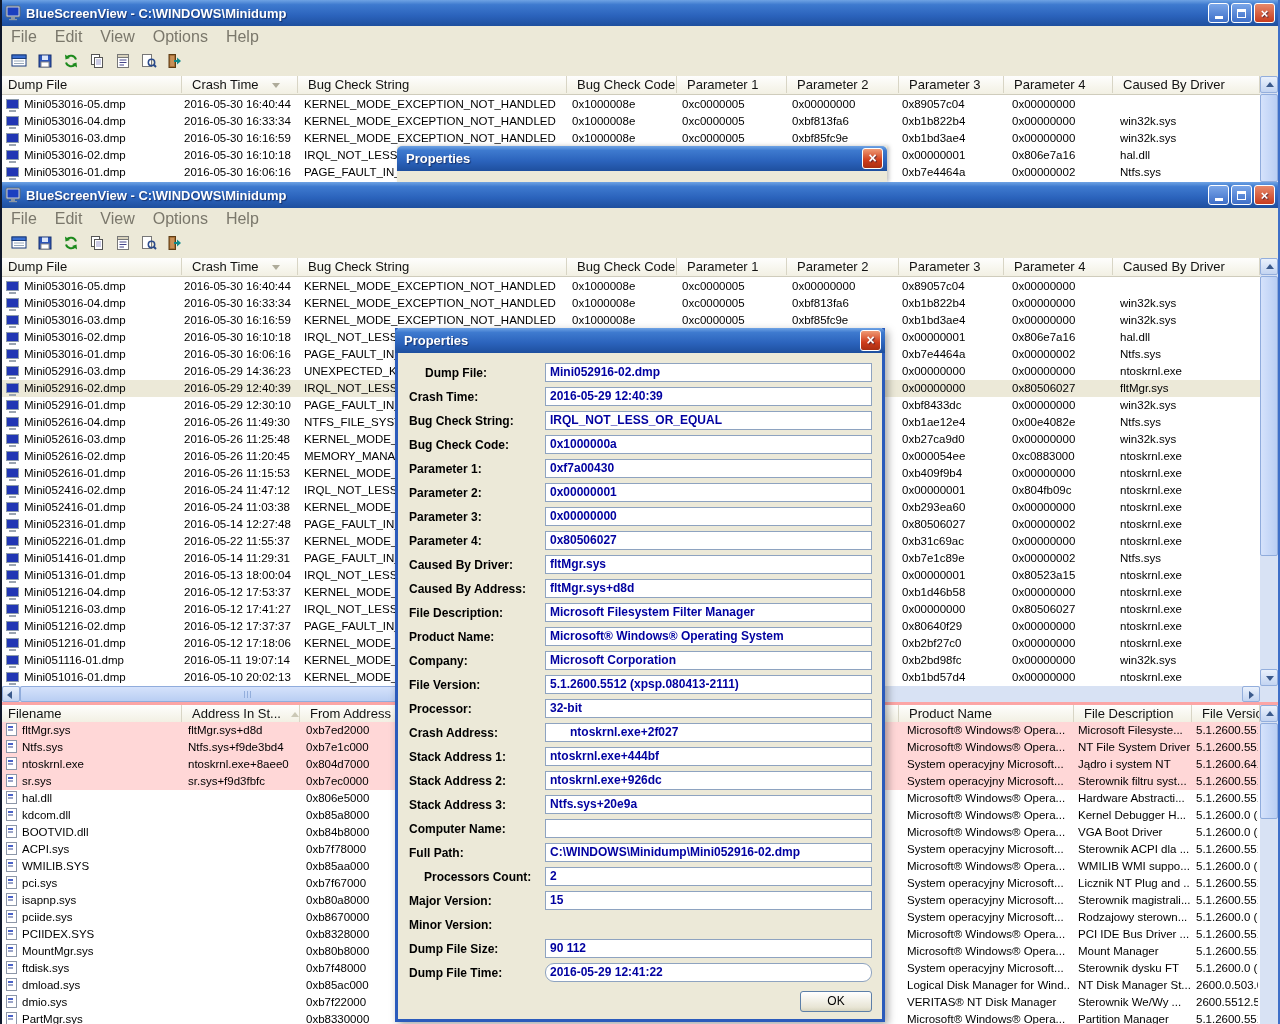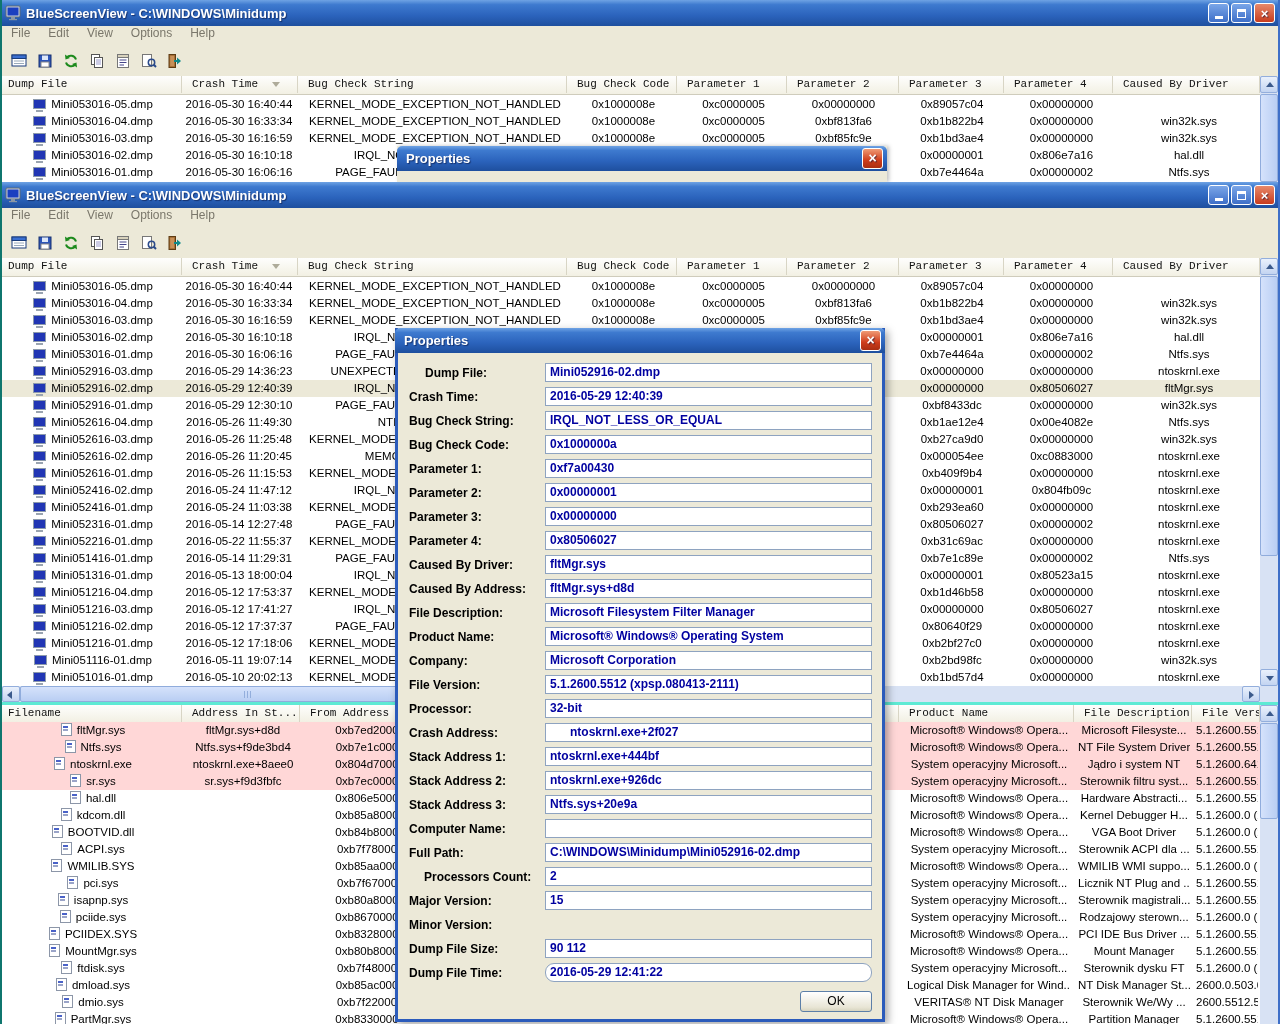--- a/index.html
+++ b/index.html
@@ -1,53 +1,53 @@
 <!DOCTYPE html>
 <html><head>
 <meta charset="utf-8">
 <style>
   html,body{margin:0;padding:0;background:#ECE9D8;}
   body{width:1280px;height:1024px;overflow:hidden;font-family:"Liberation Sans",sans-serif;}
   .screen{position:relative;width:1280px;height:1024px;background:#ECE9D8;overflow:hidden;}
-  .win{position:absolute;left:0;width:1280px;background:#5eead4;border-left:2px solid #0f766e;border-right:2px solid #3E6FC8;box-sizing:border-box;overflow:hidden;}
+  .win{position:absolute;left:0;width:1280px;background:#fca5a5;border-left:2px solid #0f172a;border-right:2px solid #3E6FC8;box-sizing:border-box;overflow:hidden;}
   #winTop{top:0;height:182px;z-index:1;}
   #winMain{top:182px;height:842px;z-index:20;}
   .titlebar{position:absolute;top:0;left:-2px;right:-2px;height:26px;
     background:linear-gradient(180deg,#6FA3E4 0%,#3E7ACF 18%,#2B63BC 60%,#1E4F9E 100%);
     display:flex;align-items:center;padding:0 5px;color:#fff;font-weight:bold;font-size:13px;
     text-shadow:1px 1px 1px rgba(10,20,60,.6);}
   .appicon{width:16px;height:16px;margin-right:5px;flex:0 0 auto;}
   .tbtns{position:absolute;right:5px;top:3px;display:flex;gap:2px;}
   .tbtn{width:21px;height:20px;border:1px solid #fff;border-radius:3px;box-sizing:border-box;
     display:flex;align-items:center;justify-content:center;background:linear-gradient(#7AA6E8,#3E6FC8);
     color:#fff;font-size:13px;font-weight:bold;line-height:1;}
   .tbtn.close{background:linear-gradient(#E8896A,#C83C1E);}
   .gl-min{width:8px;height:3px;background:#fff;margin-top:9px;}
   .gl-max{width:9px;height:9px;border:1px solid #fff;border-top:3px solid #fff;box-sizing:border-box;}
   .menubar{position:absolute;top:26px;left:0;right:0;height:20px;background:#ECE9D8;display:flex;
-    align-items:flex-start;font-size:12px;color:#7A776B;}
+    align-items:flex-end;font-size:16px;color:#7A776B;}
   .mitem{padding:0 9px;}
   .toolbar{position:absolute;top:46px;left:0;right:0;height:30px;background:#ECE9D8;display:flex;
     align-items:center;gap:9px;padding-left:9px;border-bottom:1px solid #D9D5C5;}
   .ticon{width:17px;height:16px;flex:0 0 auto;}
   .ticon svg{width:16px;height:16px;display:block;}
   .listpane{position:absolute;left:0;right:0;background:#fff;overflow:hidden;}
   #winTop .listpane{top:76px;height:106px;}
   #winMain .listpane{top:76px;height:428px;}
   .hdrbar{position:absolute;top:0;left:0;right:0;height:18px;
     background:linear-gradient(#FEFEFD,#F2F0E3);border-bottom:1px solid #CFCCBC;}
   .hcell{position:absolute;top:0;height:17px;line-height:17px;padding-left:10px;box-sizing:border-box;
-    border-right:1px solid #D8D5C5;font-size:11px;color:#111;white-space:nowrap;overflow:hidden;font-family:Liberation Mono, monospace;}
+    border-right:1px solid #D8D5C5;font-size:13px;color:#111;white-space:nowrap;overflow:hidden;}
   .hcell.first{padding-left:6px;}
   .arrow-desc{display:inline-block;margin-left:14px;width:0;height:0;border:4px solid transparent;
     border-top:5px solid #AEAB9A;border-bottom:none;vertical-align:middle;}
   .arrow-asc{display:inline-block;margin-left:10px;width:0;height:0;border:4px solid transparent;
     border-bottom:5px solid #CBC8B6;border-top:none;vertical-align:middle;}
   .rows{position:absolute;left:0;top:20px;right:18px;bottom:0;overflow:hidden;}
-  .lrow{position:relative;height:17px;text-align:center;}
+  .lrow{position:relative;height:17px;}
   .lrow.sel{background:#ECE9D8;}
   .lrow.pink{background:#FFD7D7;}
   .lcell{position:absolute;top:0;height:17px;line-height:17px;font-size:11.5px;color:#000;
     white-space:nowrap;overflow:hidden;}
   .uc0{left:4px;width:174px;} .uc1{left:182px;width:110px;} .uc2{left:302px;width:262px;}
   .uc3{left:570px;width:103px;} .uc4{left:680px;width:103px;} .uc5{left:790px;width:103px;}
   .uc6{left:900px;width:100px;} .uc7{left:1010px;width:99px;} .uc8{left:1118px;width:138px;}
   .lc0{left:4px;width:174px;} .lc1{left:186px;width:110px;} .lc2{left:304px;width:122px;}
   .lc3{left:905px;width:164px;} .lc4{left:1076px;width:112px;} .lc5{left:1194px;width:62px;}
   .dumpicon{display:inline-block;width:11px;height:8px;background:#2136B4;border:1px solid #8C9AAC;

